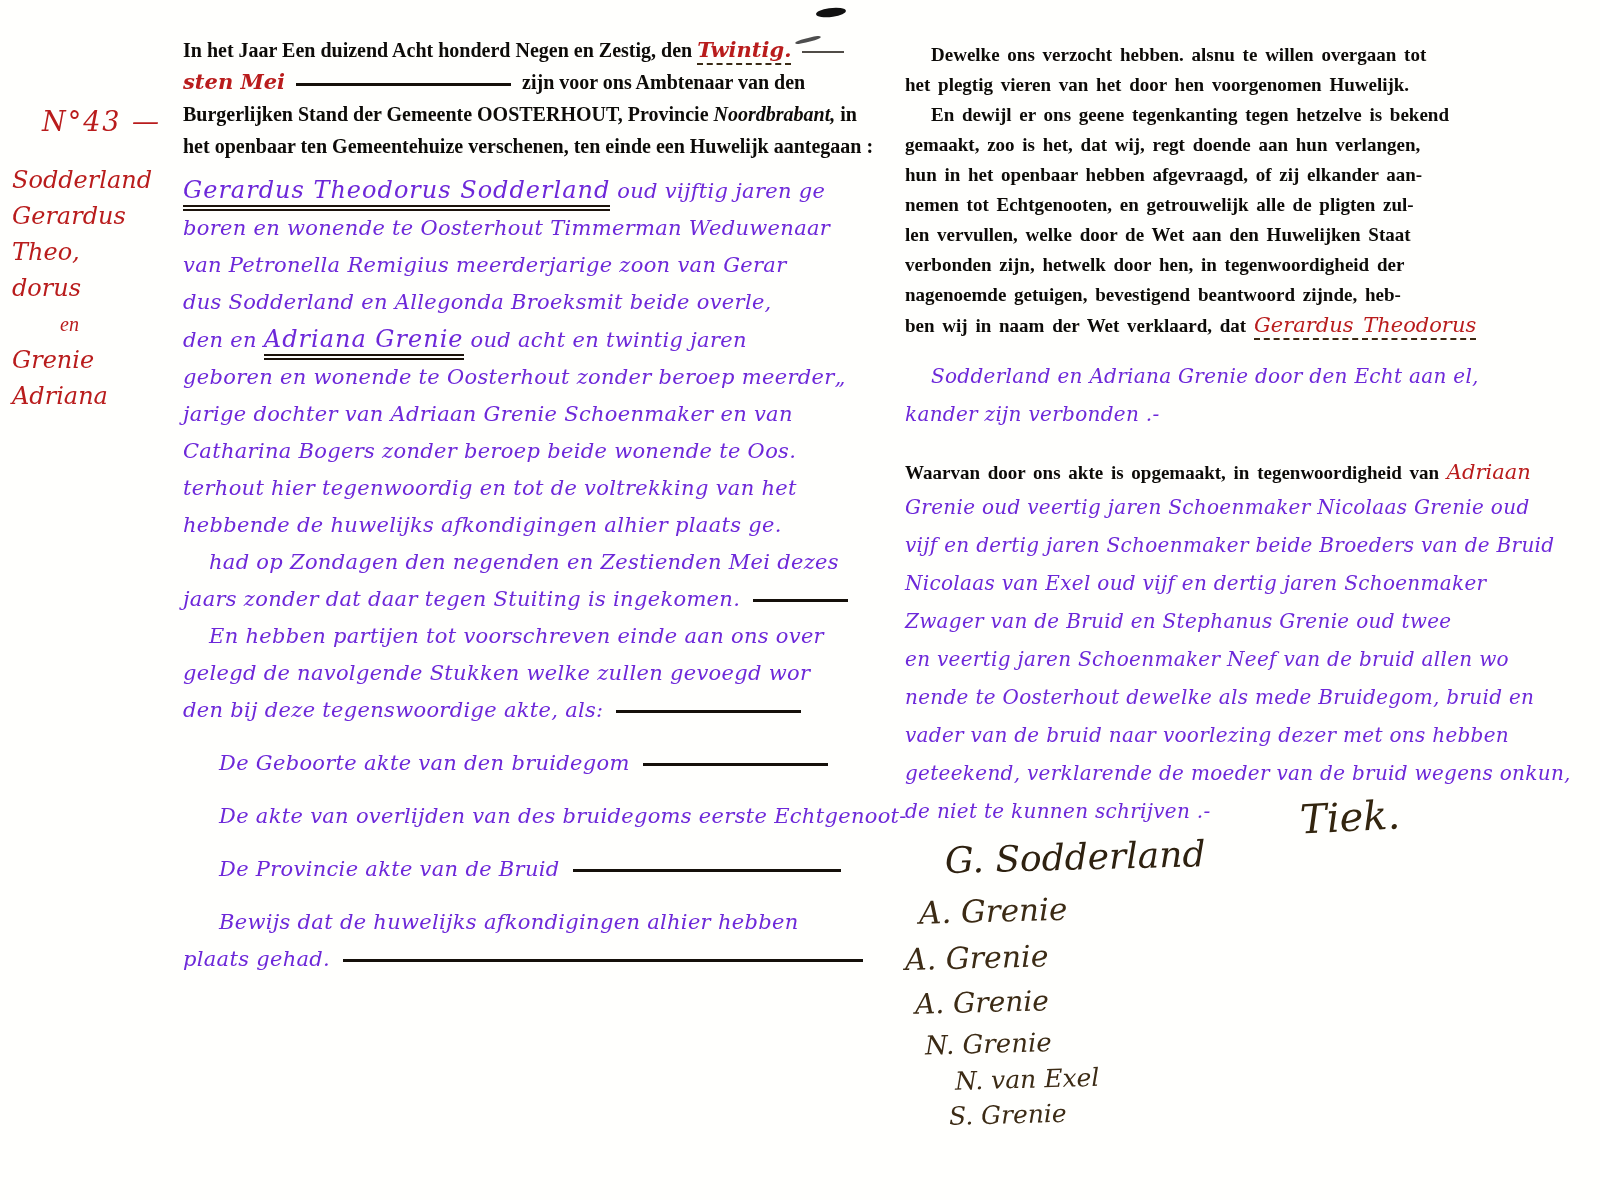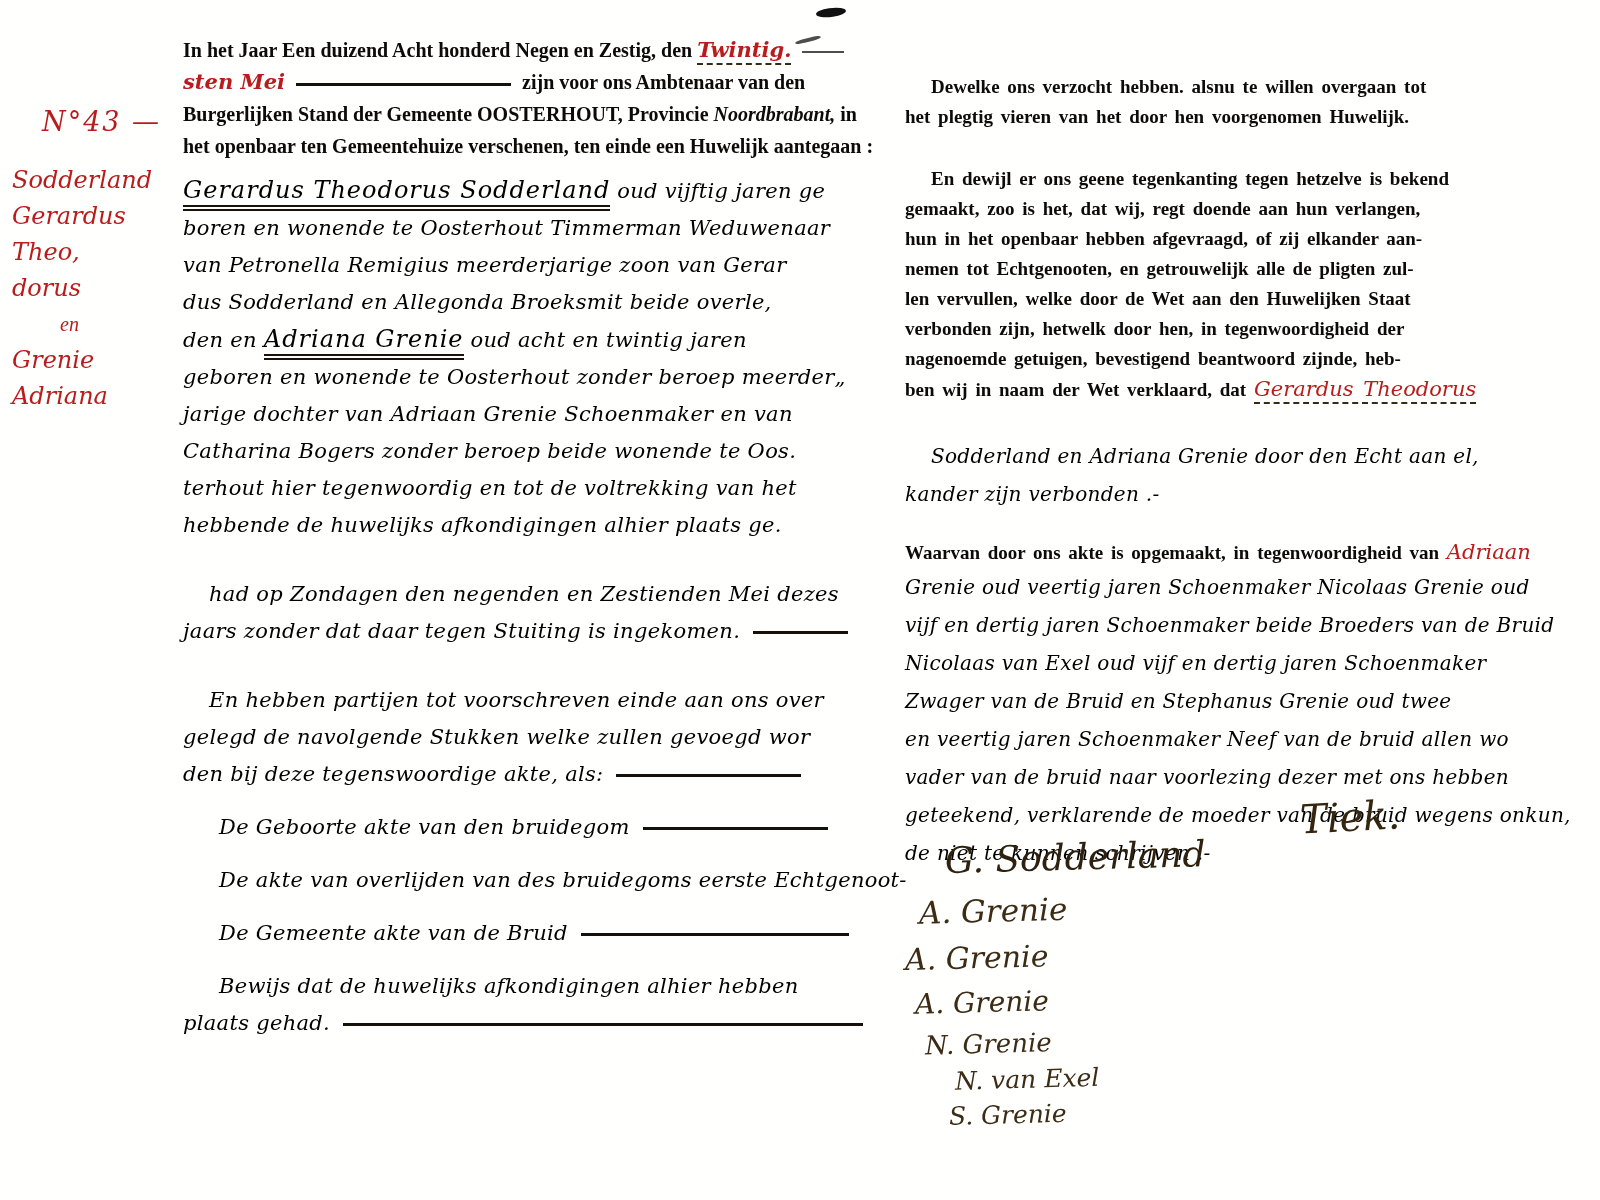--- a/index.html
+++ b/index.html
@@ -32,23 +32,23 @@
   .margin{position:absolute; left:12px; top:104px; width:180px; font-size:24px; line-height:36px;}
   .mn-number{padding-left:30px; font-size:27px; margin-bottom:22px; letter-spacing:2px;}
   .mn-en{padding-left:48px; font-size:20px;font-family:Liberation Serif, serif;}
 
   
   .col-left{position:absolute; left:183px; top:34px; width:695px;}
   .pline{font-weight:700; font-size:20px; line-height:32px; white-space:nowrap;}
   .pline .hand{font-size:21px;}
   .handblock{margin-top:10px;}
   .hl{font-size:21px; line-height:37px; white-space:nowrap;
-      font-family:"DejaVu Serif", serif; font-style:italic; color:#000000; letter-spacing:.3px;}
+      font-family:"DejaVu Serif", serif; font-style:italic; color:#6d28d9; letter-spacing:.3px;}
   .hl .big{font-size:24px; letter-spacing:1px;}
-  .ind1{padding-left:26px;margin-top:32px;}
+  .ind1{padding-left:26px;}
   .ind2{padding-left:36px;margin-top:16px;}
 
   
   .col-right{position:absolute; left:905px; top:40px; width:570px;}
   .pline2{font-weight:700; font-size:19px; line-height:30px; white-space:nowrap; word-spacing:3px;}
   .pline2 .hand{font-size:21px; font-weight:400;}
   .rhand{margin-top:16px;}
   .rhand .hl, .rp2 .hl{font-size:20px; line-height:38px;}
   .rp2{margin-top:24px;}
   .officiant{position:absolute; left:280px; top:752px; white-space:nowrap;}
@@ -128,21 +128,21 @@
       <div class="hl">
         <span>den bij deze tegenswoordige akte, als:</span>
         <span class="rule r2"></span>
       </div>
       <div class="hl ind2">
         <span>De Geboorte akte van den bruidegom</span>
         <span class="rule r3"></span>
       </div>
       <div class="hl ind2">De akte van overlijden van des bruidegoms eerste Echtgenoot-</div>
       <div class="hl ind2">
-        <span>De Gemeente akte van de Bruid</span>
+        <span>De Provincie akte van de Bruid</span>
         <span class="rule r4"></span>
       </div>
       <div class="hl ind2">Bewijs dat de huwelijks afkondigingen alhier hebben</div>
       <div class="hl">
         <span>plaats gehad.</span>
         <span class="rule r5"></span>
       </div>
     </div>
   </section>
 
@@ -169,20 +169,21 @@
     <div class="rp2">
       <div class="pline2">
         <span>Waarvan door ons akte is opgemaakt, in tegenwoordigheid van</span>
         <span class="hand">Adriaan</span>
       </div>
       <div class="hl">Grenie oud veertig jaren Schoenmaker Nicolaas Grenie oud</div>
       <div class="hl">vijf en dertig jaren Schoenmaker beide Broeders van de Bruid</div>
       <div class="hl">Nicolaas van Exel oud vijf en dertig jaren Schoenmaker</div>
       <div class="hl">Zwager van de Bruid en Stephanus Grenie oud twee</div>
       <div class="hl">en veertig jaren Schoenmaker Neef van de bruid allen wo</div>
+      <div class="hl">nende te Oosterhout dewelke als mede Bruidegom, bruid en</div>
       <div class="hl">vader van de bruid naar voorlezing dezer met ons hebben</div>
       <div class="hl">geteekend, verklarende de moeder van de bruid wegens onkun,</div>
       <div class="hl">de niet te kunnen schrijven .-</div>
     </div>
 
     <div class="officiant">
       <div class="hand off-sig">Tiek.</div>
     </div>
 
     <div class="sigs">

